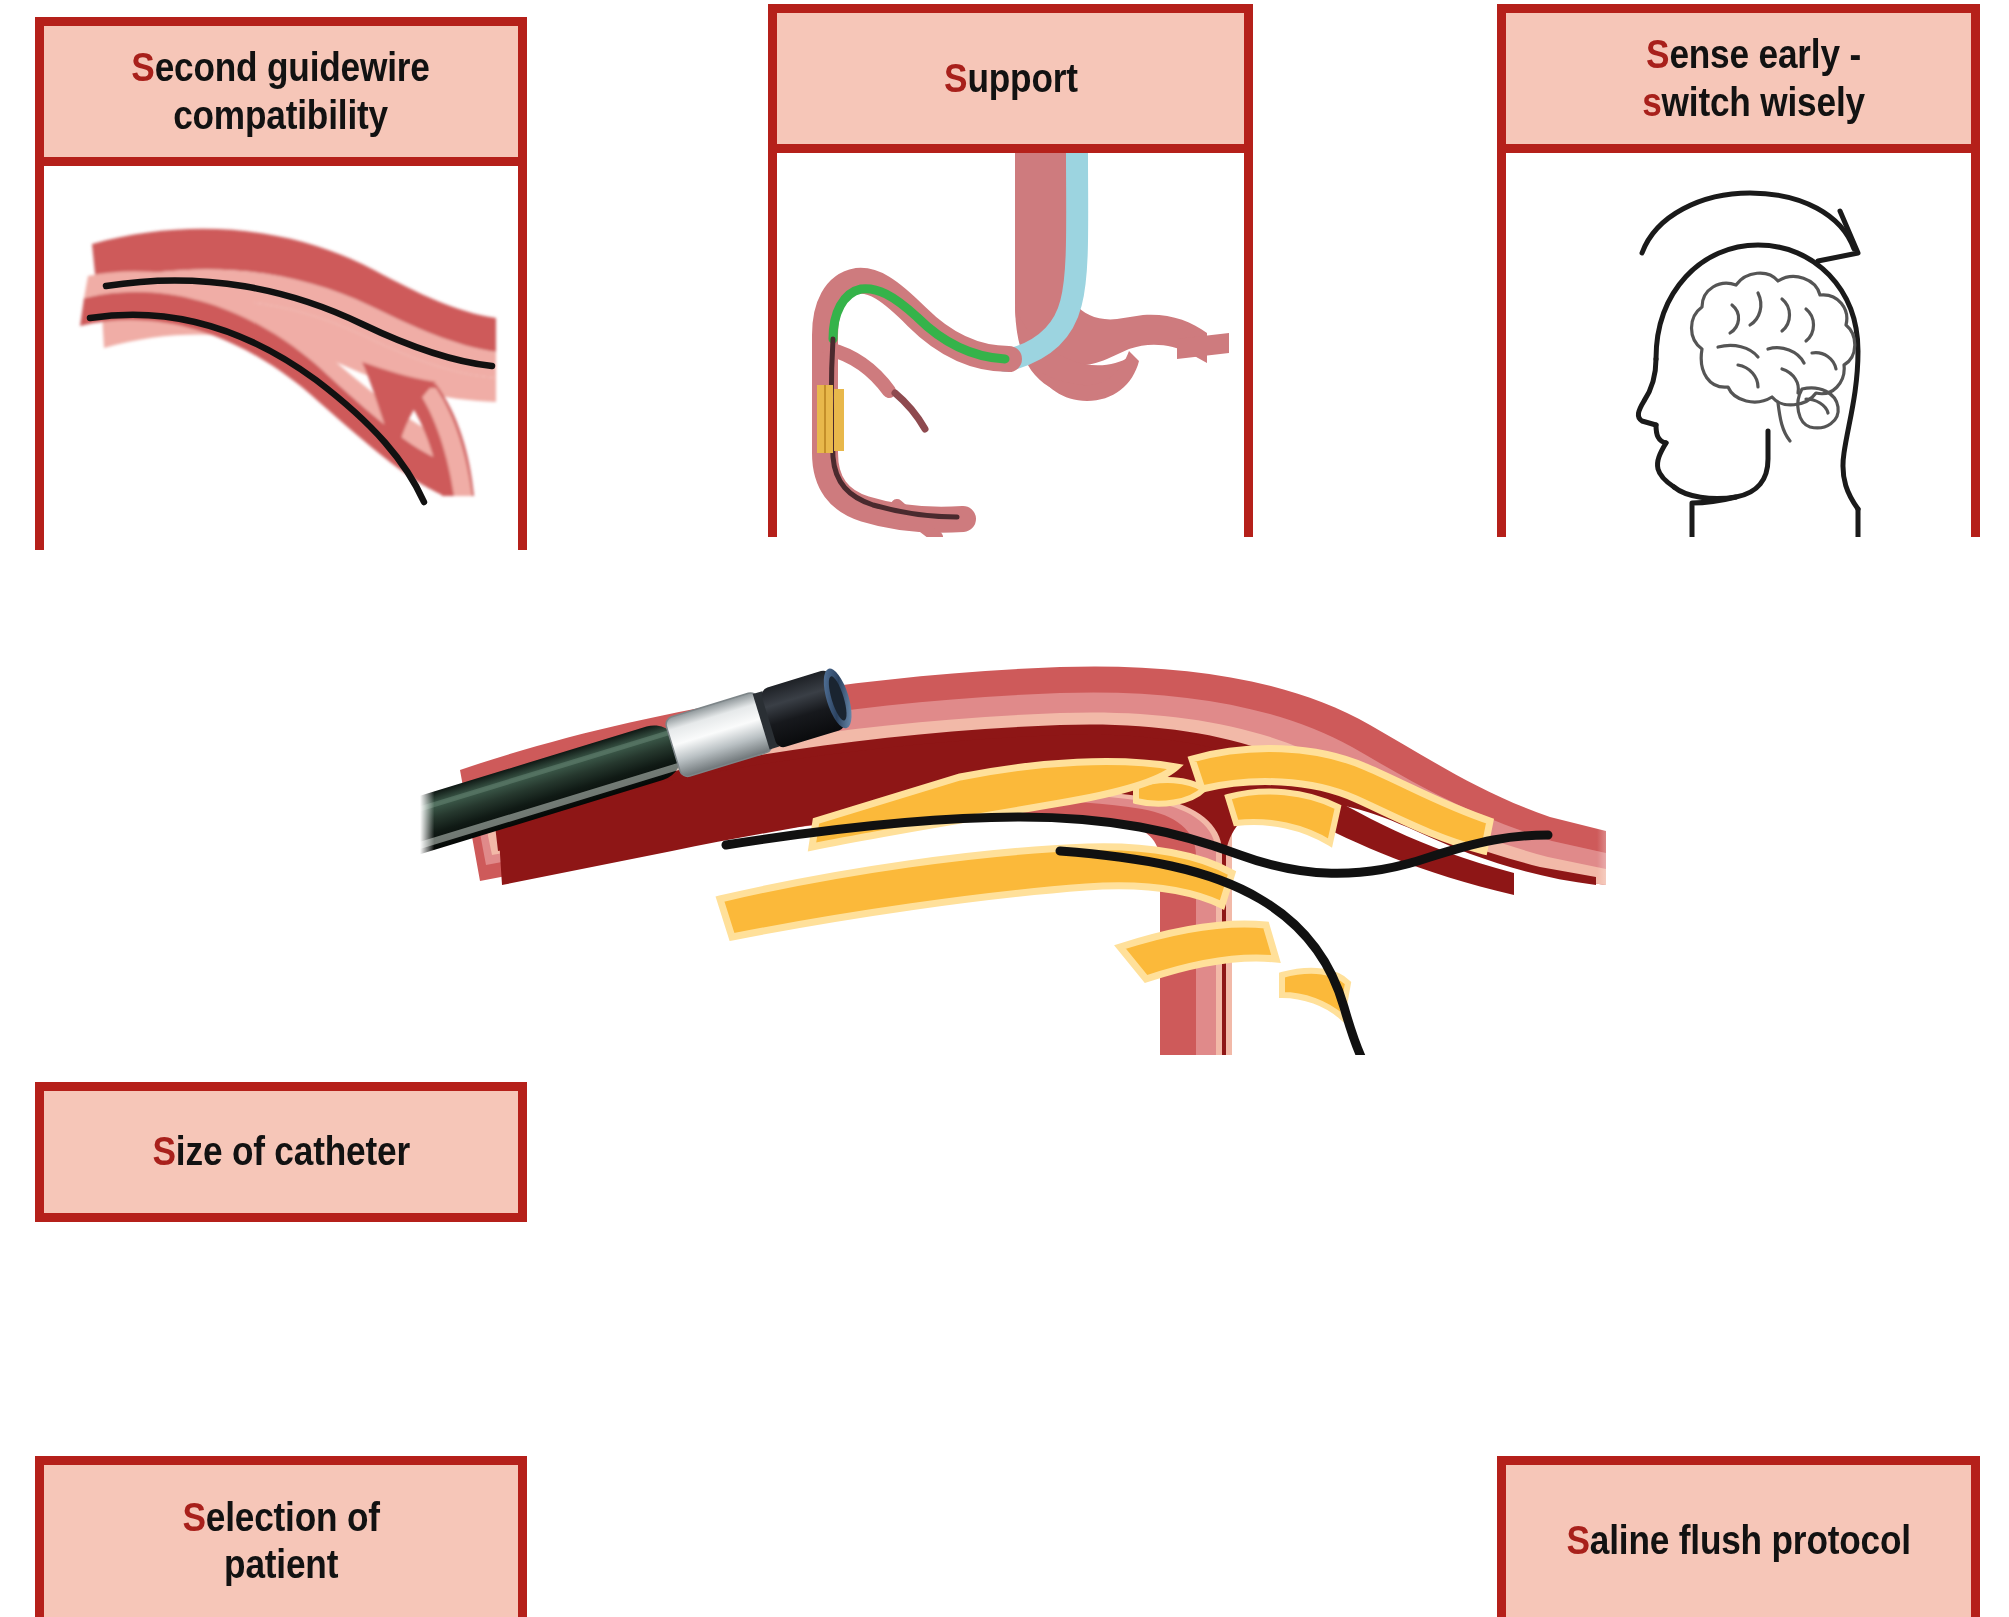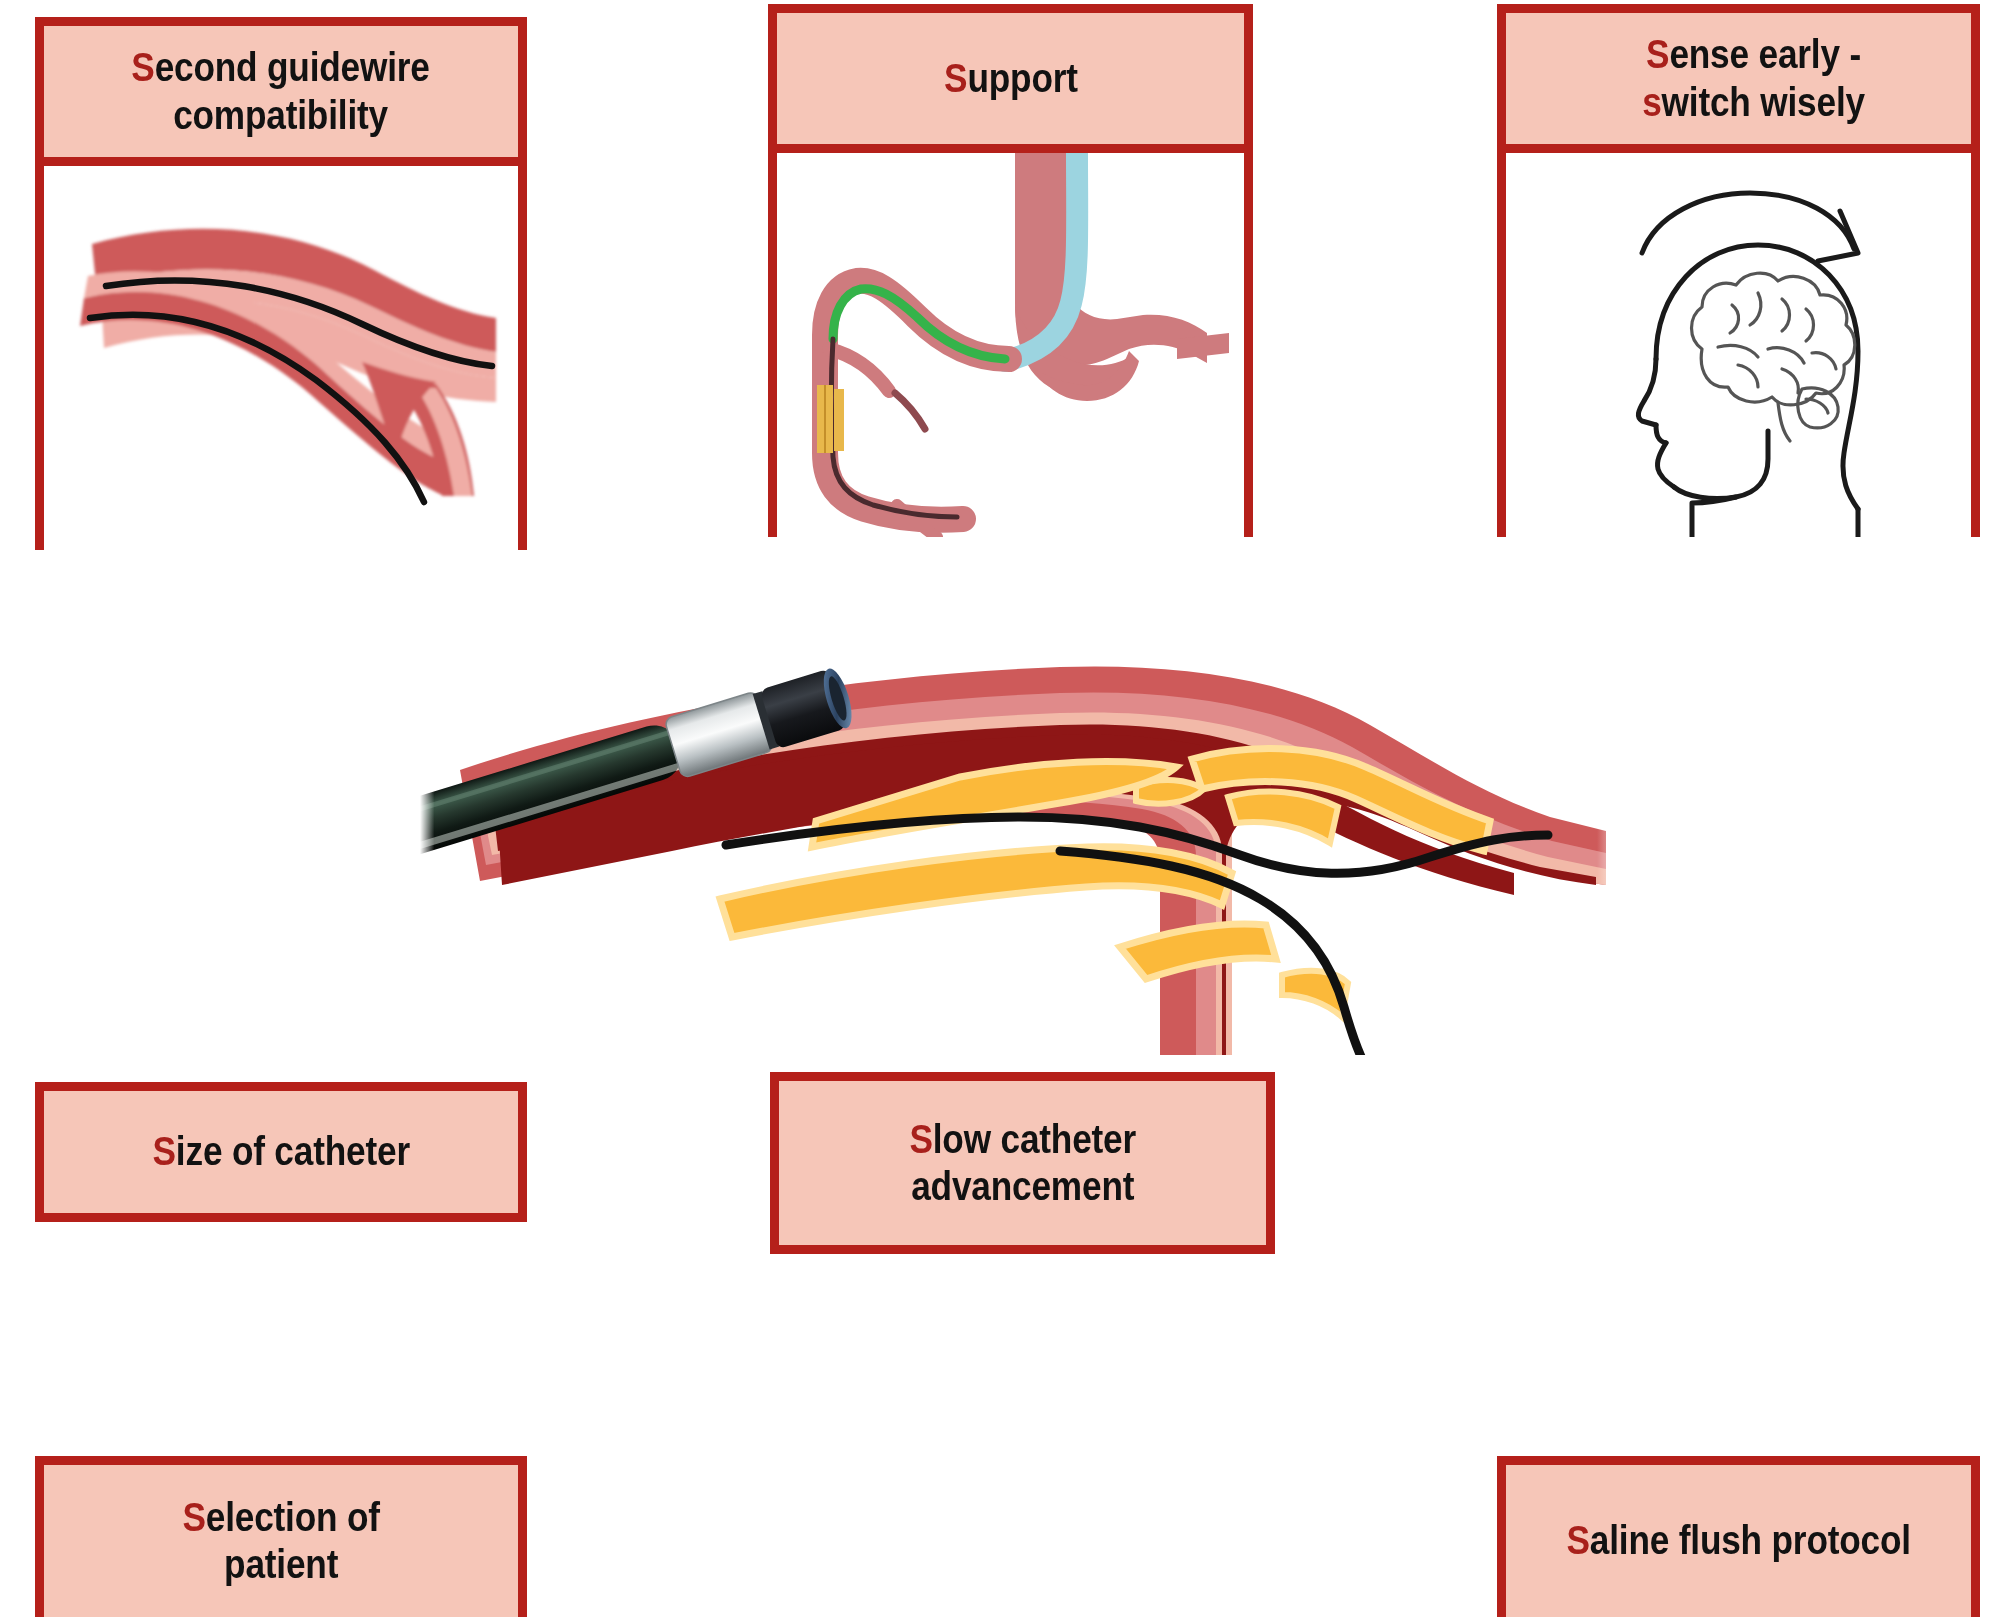--- a/index.html
+++ b/index.html
@@ -422,23 +422,20 @@
 
       <rect x="0" y="0" width="120" height="500" fill="url(#hfadeL)"></rect>
       <rect x="1060" y="0" width="150" height="500" fill="url(#hfadeR)"></rect>
     </svg>
   </div>
 
   <div class="label-box" id="box-size" style="background: rgb(246, 198, 184);">
     <div class="boxtext"><span class="s" style="color: rgb(168, 32, 27);">S</span><span>ize of catheter</span></div>
   </div>
 
-  <div class="label-box" id="box-slow" style="background: rgb(246, 198, 184);">
-    <div class="boxtext"><span class="s" style="color: rgb(168, 32, 27);">S</span><span>low catheter</span><br><span>advancement</span></div>
-  </div>
 
 
   <div class="label-box" id="box-selection" style="background: rgb(246, 198, 184);">
     <div class="boxtext"><span class="s" style="color: rgb(168, 32, 27);">S</span><span>election of</span><br><span>patient</span></div>
   </div>
 
   <div class="label-box" id="box-saline" style="background: rgb(246, 198, 184);">
     <div class="boxtext"><span class="s" style="color: rgb(168, 32, 27);">S</span><span>aline flush protocol</span></div>
   </div>
 

